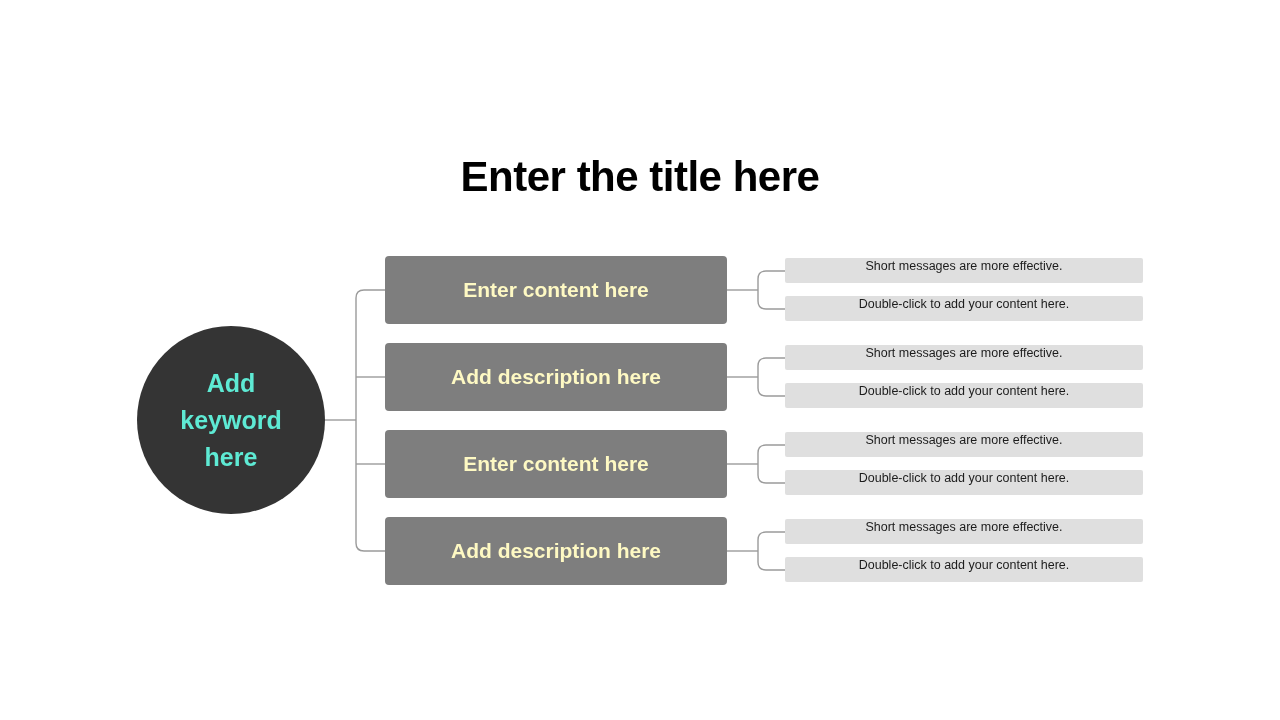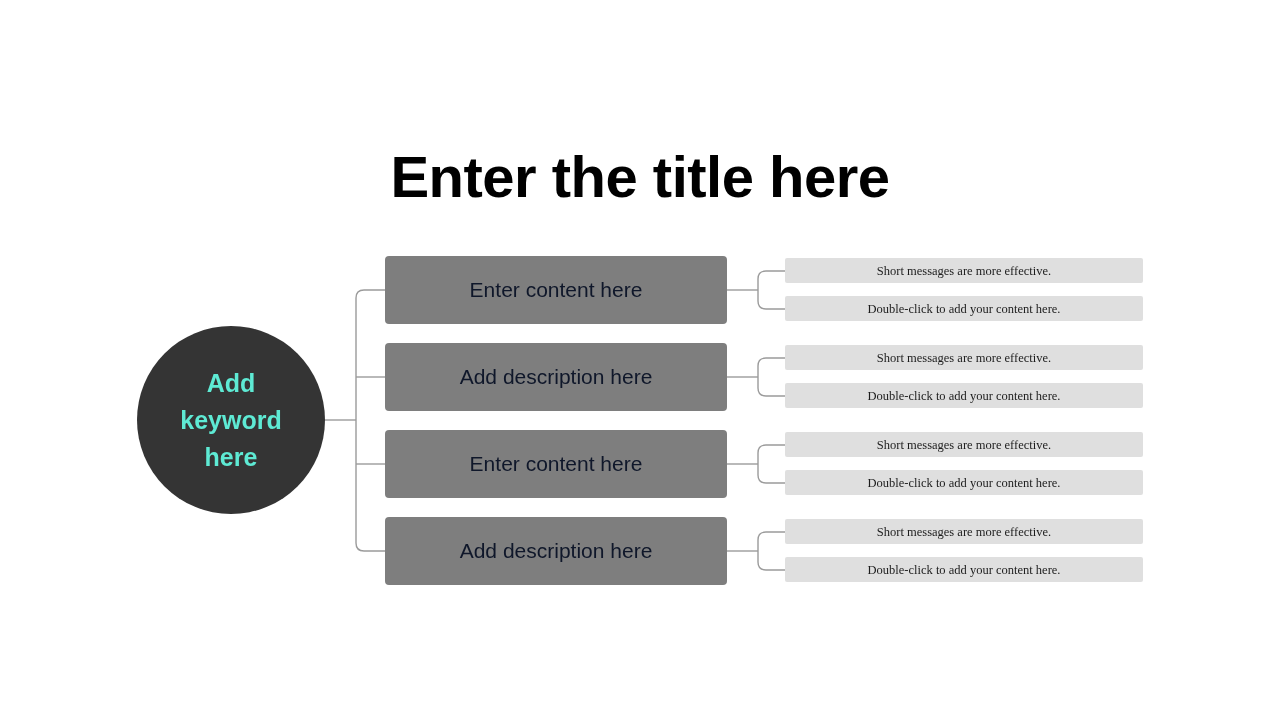--- a/index.html
+++ b/index.html
@@ -24,21 +24,21 @@
     background: #ffffff;
   }
 
   
   .slide-title {
     position: absolute;
     left: 0;
     top: 142px;
     width: 1280px;
     text-align: center;
-    font-size: 58px;
+    font-size: 42px;
     font-weight: 700;
     letter-spacing: -0.5px;
     color: #000000;
     line-height: 70px;
     white-space: nowrap;
   }
 
   
   .root-circle {
     position: absolute;
@@ -86,42 +86,40 @@
     height: 68px;
     background: #7e7e7e;
     border-radius: 4px;
     display: flex;
     align-items: center;
     justify-content: center;
     box-sizing: border-box;
     padding: 0 14px;
   }
   .branch-label {
-    color: #0f172a;
+    color: #fef9c3;
     font-size: 21px;
-    font-weight: 400;
+    font-weight: 700;
     line-height: 26px;
     text-align: center;
     white-space: nowrap;
   }
 
   
   .leaf-box {
     position: absolute;
     left: 785px;
     width: 358px;
     height: 25px;
     background: #dfdfdf;
     border-radius: 2px;
     display: flex;
-    align-items: center;
     justify-content: center;
     box-sizing: border-box;
     padding: 0 8px;
-    font-family: Liberation Serif, serif;
   }
   .leaf-label {
     color: #1c1c1c;
     font-size: 12.5px;
     font-weight: 400;
     line-height: 16px;
     text-align: center;
     white-space: nowrap;
   }
 </style>

